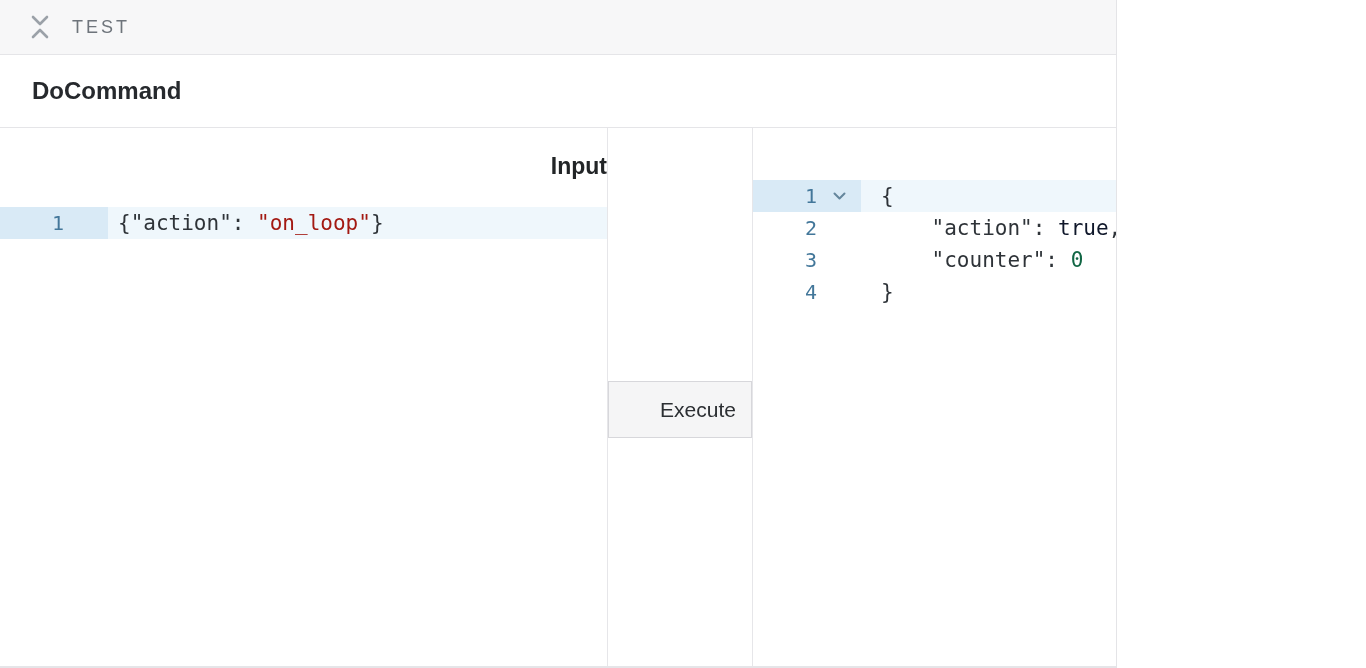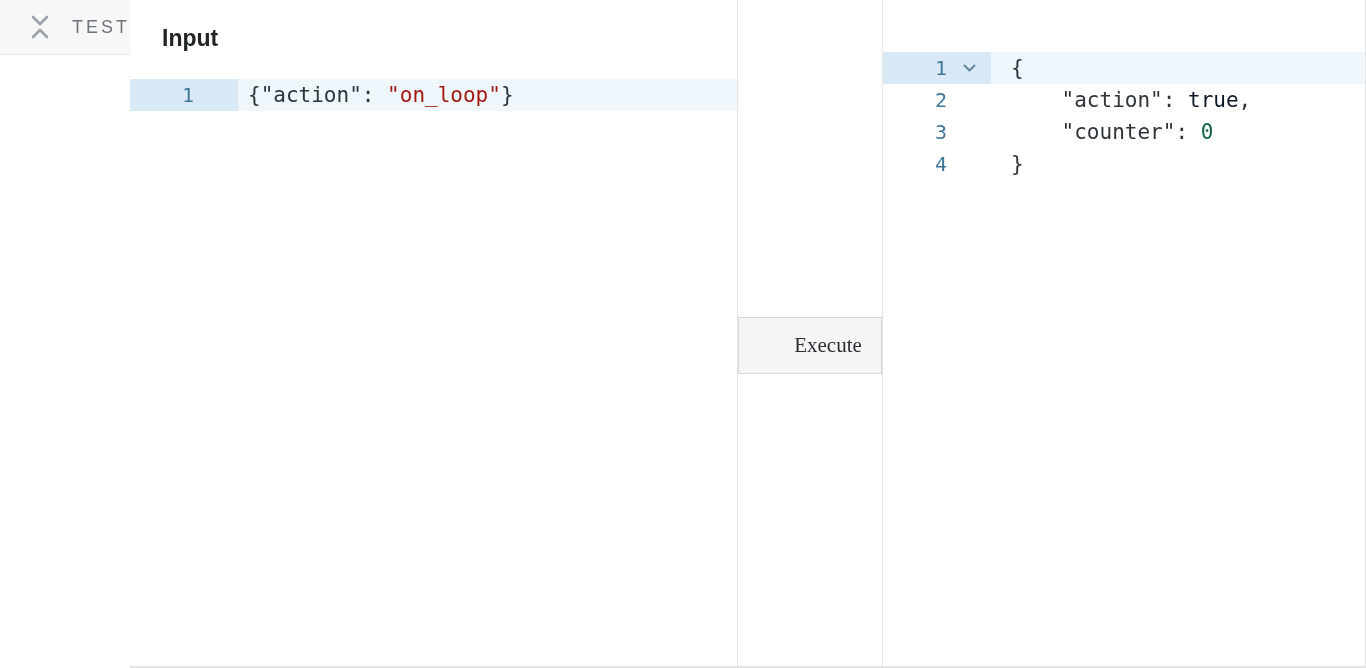--- a/index.html
+++ b/index.html
@@ -1,71 +1,74 @@
 <!DOCTYPE html>
 <html><head>
 <meta charset="utf-8">
 <style>
   * { margin:0; padding:0; box-sizing:border-box; }
   html,body { width:1366px; height:668px; background:#fff; font-family:"Liberation Sans", sans-serif; }
-  .app { width:1366px; height:668px; display:flex; flex-direction:row; border-right:1px solid #e4e4e7; background:#fff; overflow:hidden; }
+  .app { width:1117px; height:668px; display:flex; flex-direction:column; border-right:1px solid #e4e4e7; background:#fff; overflow:hidden; }
 
   
   .topbar { height:55px; flex:none; background:#f7f7f8; border-bottom:1px solid #e5e5e8; display:flex; align-items:center; padding-left:28px; }
   .collapse-btn { width:24px; height:28px; display:flex; flex-direction:column; align-items:center; justify-content:center; gap:3px; cursor:pointer; background:none; border:none; }
   .collapse-btn svg { display:block; }
   .test-label { margin-left:20px; font-size:18px; letter-spacing:3px; color:#6e747b; font-weight:500; }
 
   
   .title-row { height:73px; flex:none; background:#fff; border-bottom:1px solid #e5e5e8; display:flex; align-items:center; padding-left:32px; }
   .command-title { font-size:24px; font-weight:700; color:#26292d; }
 
   
   .main { flex:1; display:flex; border-bottom:2px solid #e5e5e8; min-height:0; }
   .panel { padding-top:25px; background:#fff; min-width:0; }
   .panel-input { width:608px; flex:none; border-right:1px solid #e6e6e9; }
   .panel-middle { width:144px; flex:none; display:flex; align-items:center; }
   .panel-output { flex:1; border-left:1px solid #e6e6e9; }
-  .panel-title { font-size:23px; font-weight:700; color:#222527; margin-left:32px; }
+  .panel-title { font-size:23px; font-weight:700; color:#222527; margin-left:32px;text-align:right; }
 
   
   .editor { margin-top:27px; font-family:"DejaVu Sans Mono","Liberation Mono",monospace; font-size:21px; }
   .editor-line { display:flex; height:32px; line-height:32px; }
   .gutter-box { width:108px; flex:none; display:flex; }
   .line-num { width:64px; flex:none; text-align:right; color:#43779a; font-size:20px; }
   .fold-col { width:44px; flex:none; display:flex; align-items:center; justify-content:center; }
   .code { white-space:pre; padding-left:10px; color:#2e3338; }
   .panel-output .code { padding-left:20px; }
   .editor-line.active { background:#eff7fc; }
   .editor-line.active .gutter-box { background:#d9eaf6; }
   .tok-plain { color:#2e3338; }
   .tok-string { color:#a31912; }
   .tok-boolean { color:#0f172a; }
   .tok-number { color:#116644; }
 
   
-  .execute-btn { width:100%; height:57px; background:#f5f5f6; border:1px solid #d7d7db; color:#2c2f33; font-size:21px; font-family:Liberation Serif, serif; cursor:pointer;padding-left:36px; }
+  .execute-btn { width:100%; height:57px; background:#f5f5f6; border:1px solid #d7d7db; color:#2c2f33; font-size:21px; font-family:Liberation Sans, sans-serif; cursor:pointer;padding-left:36px; }
 </style>
 </head>
 <body>
 
 <div class="app">
 
   <div class="topbar">
     <button class="collapse-btn">
       <span>
         <svg width="22" height="26" viewBox="0 0 22 26" fill="none">
           <polyline points="4,3 11,10 18,3" stroke="#9ba1a8" stroke-width="2.6" stroke-linecap="round" stroke-linejoin="round"></polyline>
           <polyline points="4,23 11,16 18,23" stroke="#9ba1a8" stroke-width="2.6" stroke-linecap="round" stroke-linejoin="round"></polyline>
         </svg>
       </span>
     </button>
     <span class="test-label">TEST</span>
   </div>
 
+  <div class="title-row">
+    <span class="command-title">DoCommand</span>
+  </div>
 
   <div class="main">
 
     <div class="panel panel-input">
       <div class="panel-title">Input</div>
       <div class="editor" id="input-editor">
           <div class="editor-line active">
             <div class="gutter-box">
               <div class="line-num">1</div>
               <div class="fold-col"></div>

